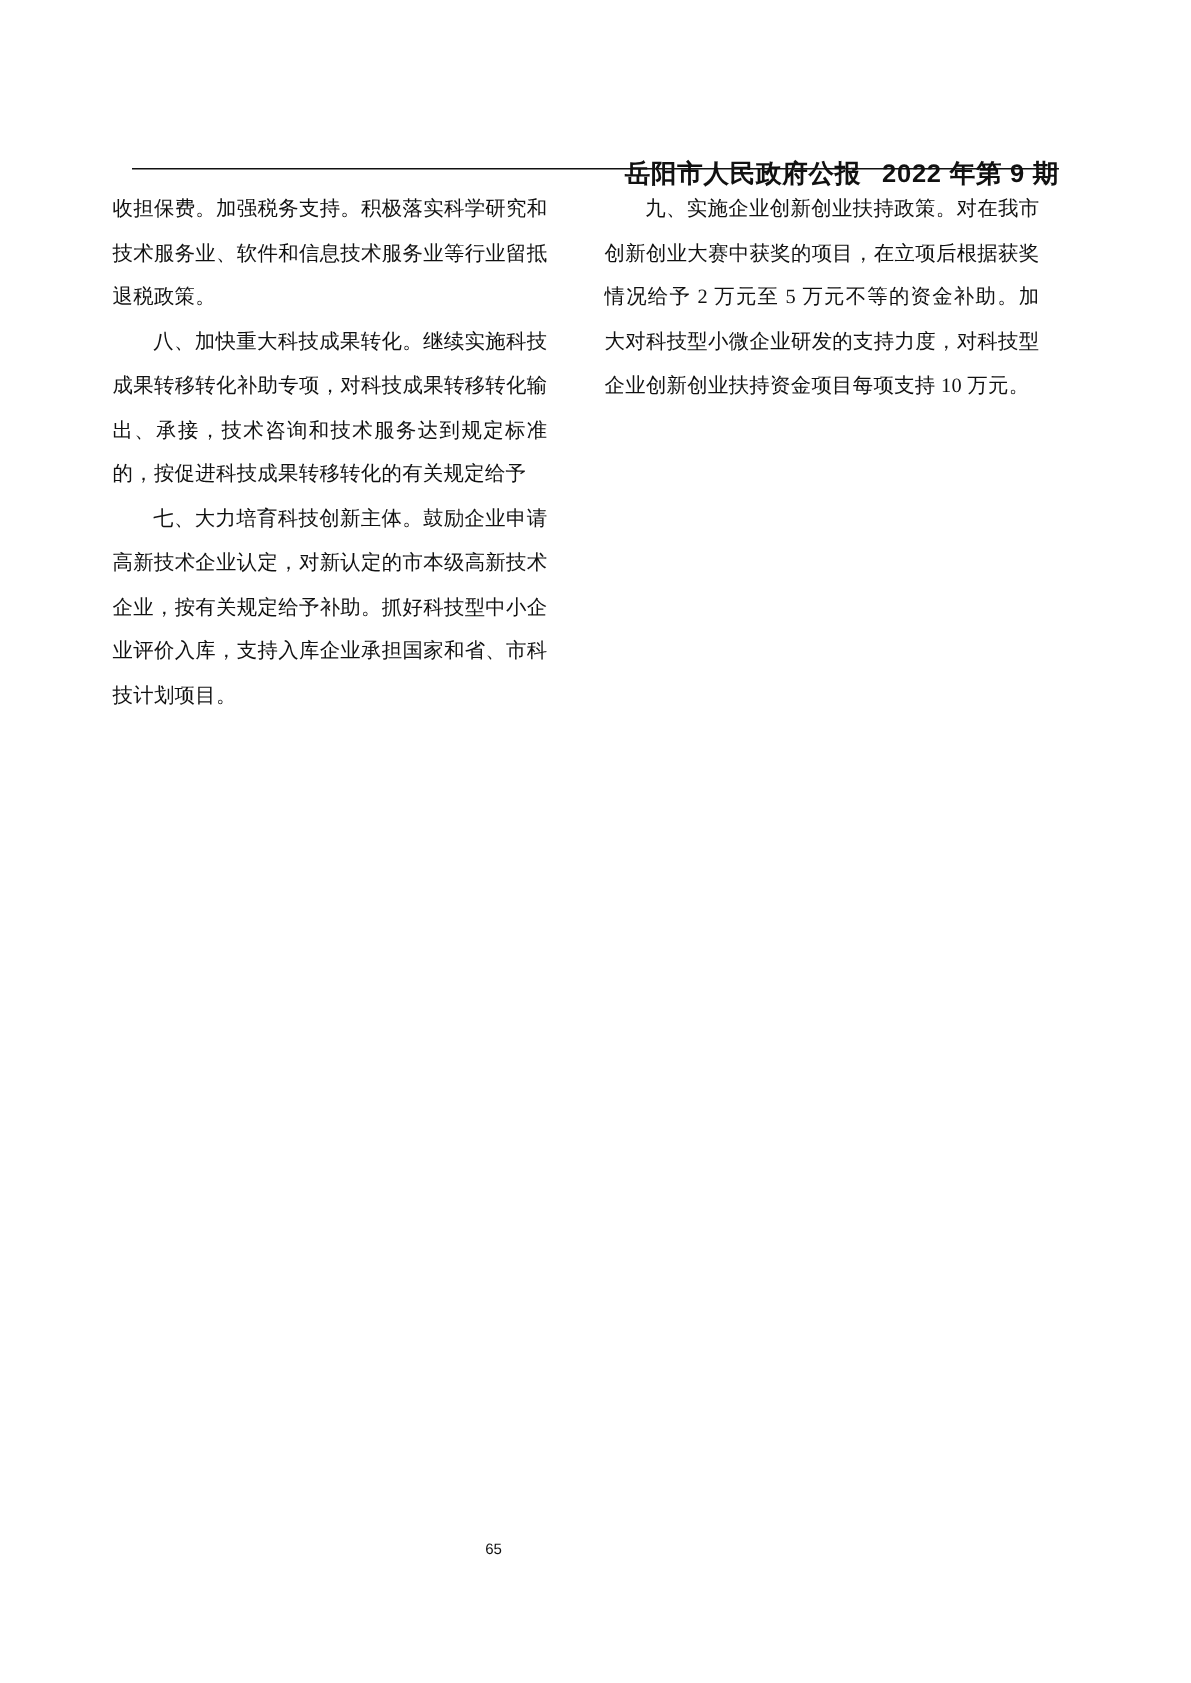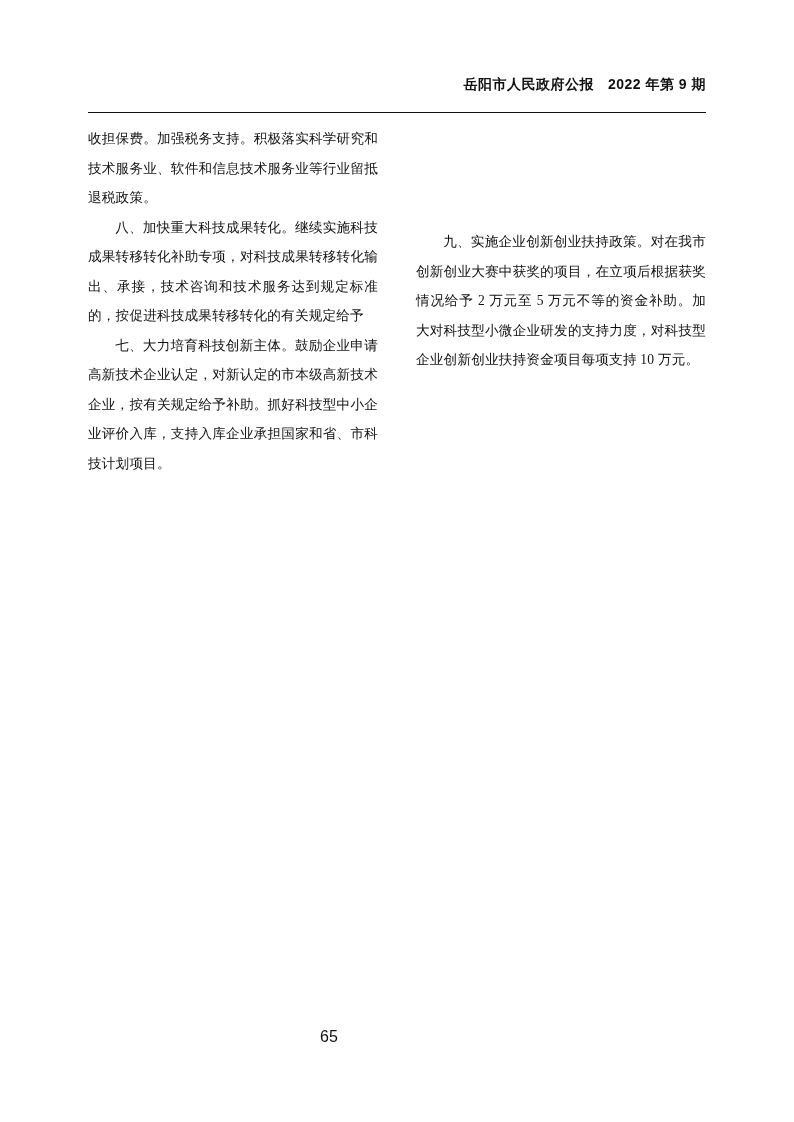--- a/index.html
+++ b/index.html
@@ -14,26 +14,26 @@
     background: #ffffff;
     margin: 0 auto;
     overflow: hidden;
     font-family: "Liberation Serif", "DejaVu Serif", serif;
     color: #111111;
   }
 
   
   .header {
     position: absolute;
-    top: 76px;
+    top: 104px;
     left: 88px;
     width: 618px;
     text-align: right;
     font-family: "Liberation Sans", "DejaVu Sans", sans-serif;
-    font-size: 14px;
+    font-size: 17px;
     font-weight: bold;
     letter-spacing: 0.5px;
     color: #111;
     white-space: nowrap;
   }
   .header .vol {
     margin-left: 14px;
     font-weight: bold;
   }
   .header-rule {
@@ -42,25 +42,24 @@
     left: 88px;
     width: 618px;
     height: 0;
     border-top: 1.2px solid #111;
   }
 
   
   .columns {
     position: absolute;
     top: 124px;
-    left: 88px;
+    left: 75px;
     width: 618px;
     display: flex;
     justify-content: space-between;
-    align-items: center;
   }
   .col {
     width: 290px;
   }
   .col p {
     margin: 0;
     font-size: 13.6px;
     line-height: 29.5px;
     text-align: justify;
     text-justify: inter-ideograph;
@@ -71,21 +70,21 @@
   }
 
   
   .folio {
     position: absolute;
     top: 1028px;
     left: 0;
     width: 658px;
     text-align: center;
     font-family: "Liberation Sans", "DejaVu Sans", sans-serif;
-    font-size: 16px;
+    font-size: 10px;
     color: #111;
   }
 </style>
 </head>
 <body>
 
 <div class="page">
 
   <div class="header">
     <span>岳阳市人民政府公报</span><span class="vol">2022 年第 9 期</span>

